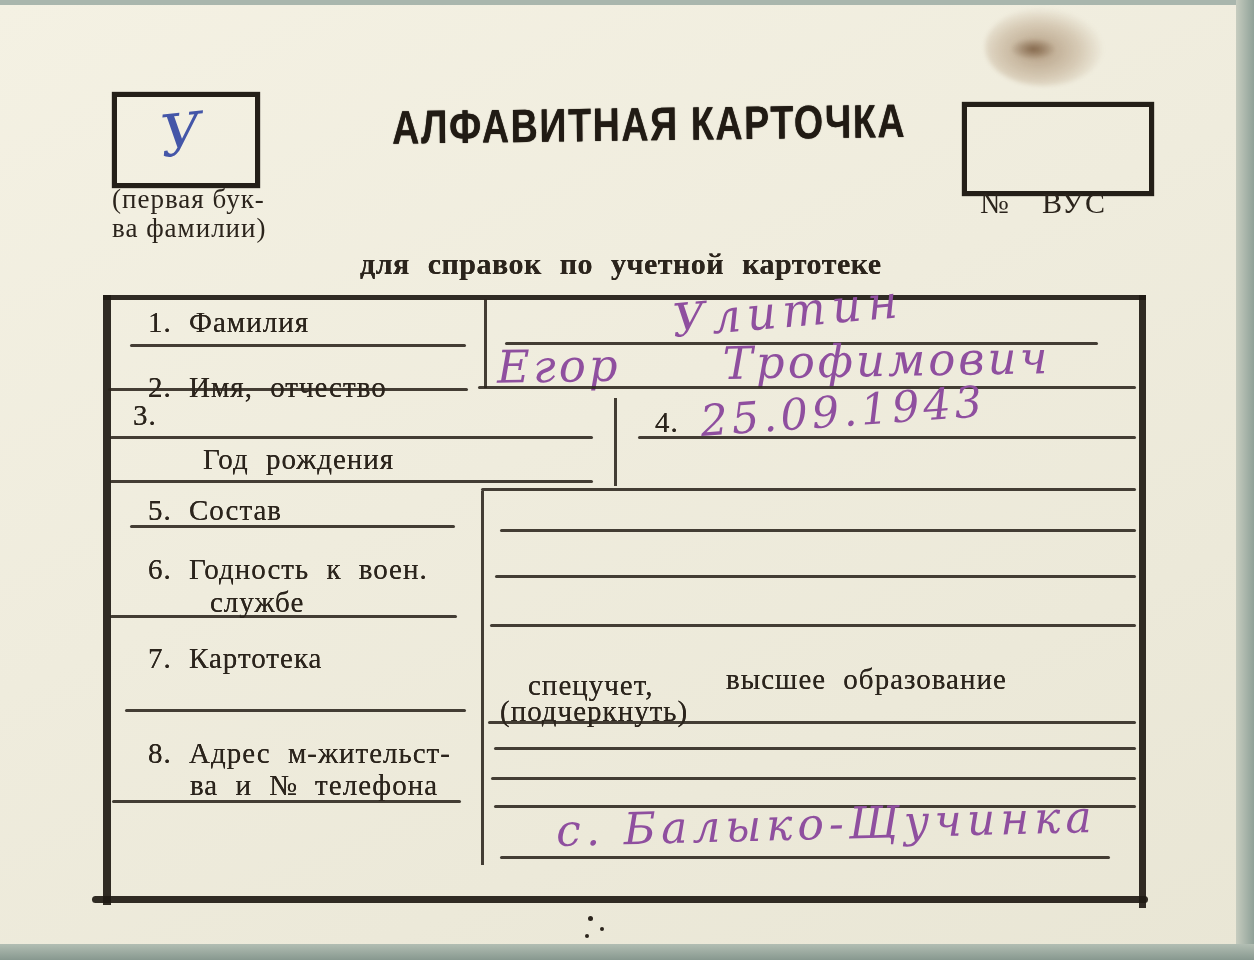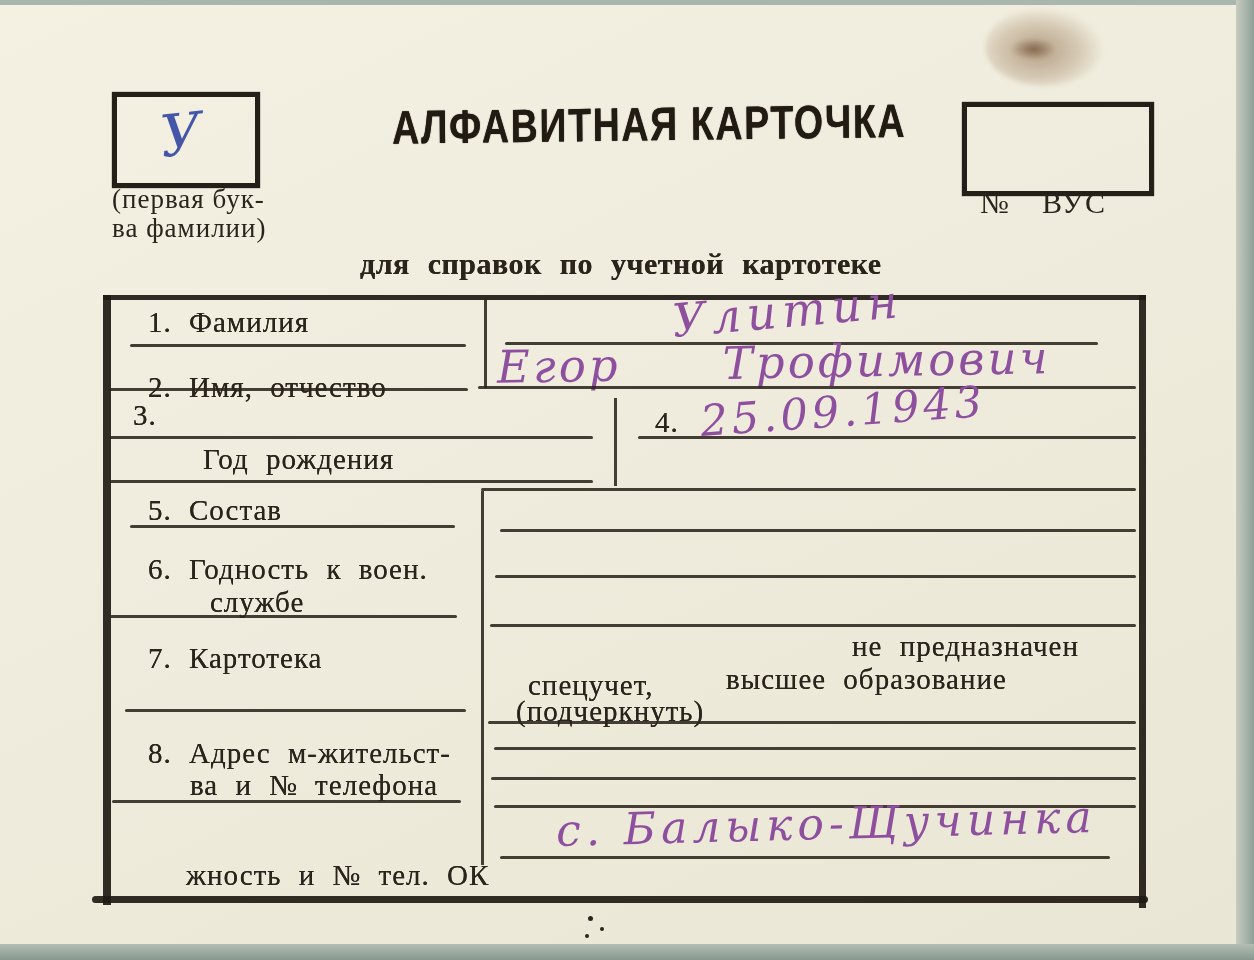--- a/index.html
+++ b/index.html
@@ -107,34 +107,32 @@
   <div class="hr" style="left:500px;top:529px;width:636px;"></div>
   <div class="hr" style="left:495px;top:575px;width:641px;"></div>
   <div class="hr" style="left:490px;top:624px;width:646px;"></div>
 
   <div class="lbl" style="left:148px;top:553px;font-family:Liberation Serif, serif;">6. Годность к воен.</div>
   <div class="lbl" style="left:186px;top:586px;margin-left:24px;">службе</div>
   <div class="hr" style="left:110px;top:615px;width:347px;"></div>
 
   <div class="lbl" style="left:148px;top:642px;">7. Картотека</div>
   <div class="hr" style="left:125px;top:709px;width:341px;"></div>
-  <div class="lbl" style="left:852px;top:630px;">не предназначен</div>
   <div class="lbl" style="left:528px;top:669px;">спецучет,</div>
   <div class="lbl" style="left:726px;top:663px;">высшее образование</div>
-  <div class="lbl" style="left:516px;top:695px;text-align:center;">(подчеркнуть)</div>
+  <div class="lbl" style="left:500px;top:695px;text-align:center;">(подчеркнуть)</div>
   <div class="hr" style="left:488px;top:721px;width:648px;"></div>
 
   <div class="lbl" style="left:148px;top:737px;">8. Адрес м-жительст-</div>
   <div class="lbl" style="left:190px;top:769px;">ва и № телефона</div>
   <div class="hr" style="left:494px;top:747px;width:642px;"></div>
   <div class="hr" style="left:491px;top:777px;width:645px;"></div>
   <div class="hr" style="left:112px;top:800px;width:349px;"></div>
   <div class="hr" style="left:494px;top:805px;width:642px;"></div>
 
-  <div class="lbl" style="left:186px;top:859px;">жность и № тел. ОК</div>
   <div class="hw hw-address">с. Балыко-Щучинка</div>
   <div class="hr" style="left:500px;top:856px;width:610px;"></div>
 
   <div class="speck" style="left:588px;top:916px;"></div>
   <div class="speck" style="left:600px;top:927px;width:4px;height:4px;"></div>
   <div class="speck" style="left:585px;top:934px;width:4px;height:4px;"></div>
 
 </div>
 
 </body></html>

